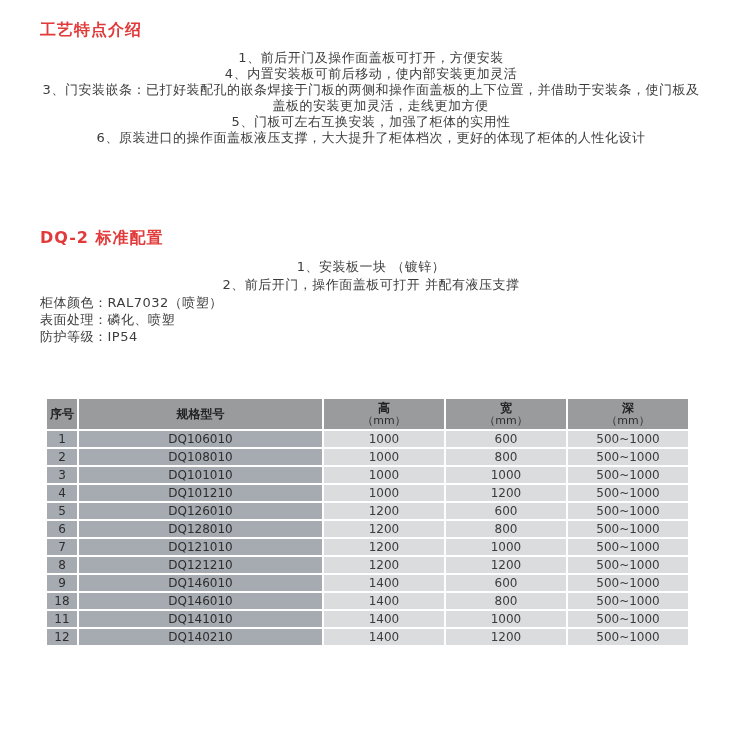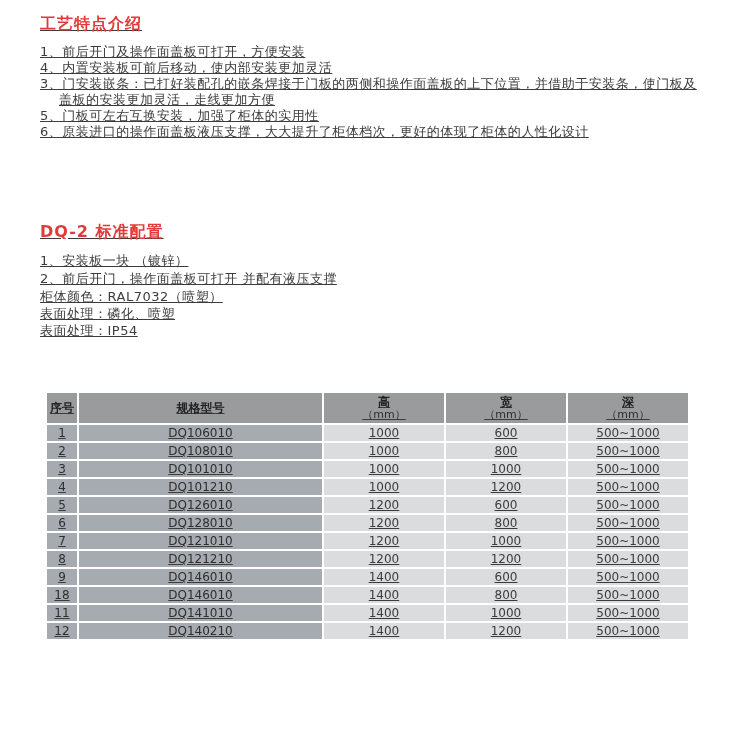--- a/index.html
+++ b/index.html
@@ -8,27 +8,27 @@
     --left-col-bg:#a6abb1;
     --data-col-bg:#dbdcdd;
   }
   *{box-sizing:border-box;}
   html,body{margin:0;padding:0;}
   body{
     width:754px;height:731px;background:#ffffff;
     font-family:"DejaVu Sans","Liberation Sans",sans-serif;
     color:#3c3c3c;
   }
-  .page{padding:8px 40px 0 40px;text-decoration:underline;}
+  .page{padding:14px 40px 0 40px;}
 
   .section-title{
     font-size:16px;font-weight:bold;color:var(--heading-red);
     letter-spacing:1px;margin:6px 0 9px 0;
   }
-  .feature-list,.config-list{margin:0;padding:0;}
+  .feature-list,.config-list{margin:0;padding:0;text-align:center;}
   .list-item{
     font-size:13px;line-height:16px;color:#3c3c3c;
     padding-left:19px;text-indent:-19px;
     letter-spacing:0.5px;
     max-width:662px;
   }
   .config-list .list-item{line-height:18px;}
 
   .section2-title{margin-top:82px;}
 
@@ -80,21 +80,21 @@
   <div class="section-title section2-title">DQ-2 标准配置</div>
 
   <div class="config-list">
     <div class="list-item">1、安装板一块 （镀锌）</div>
     <div class="list-item">2、前后开门，操作面盖板可打开 并配有液压支撑</div>
   </div>
 
   <div class="spec-block">
     <div class="spec-line">柜体颜色：RAL7032（喷塑）</div>
     <div class="spec-line">表面处理：磷化、喷塑</div>
-    <div class="spec-line">表面处理：IP54</div>
+    <div class="spec-line">防护等级：IP54</div>
   </div>
 
   <table class="spec-table">
     <colgroup>
       <col class="c-index">
         <col class="c-model">
       <col class="c-dim">
         <col class="c-dim">
         <col class="c-dim">
     </colgroup>

